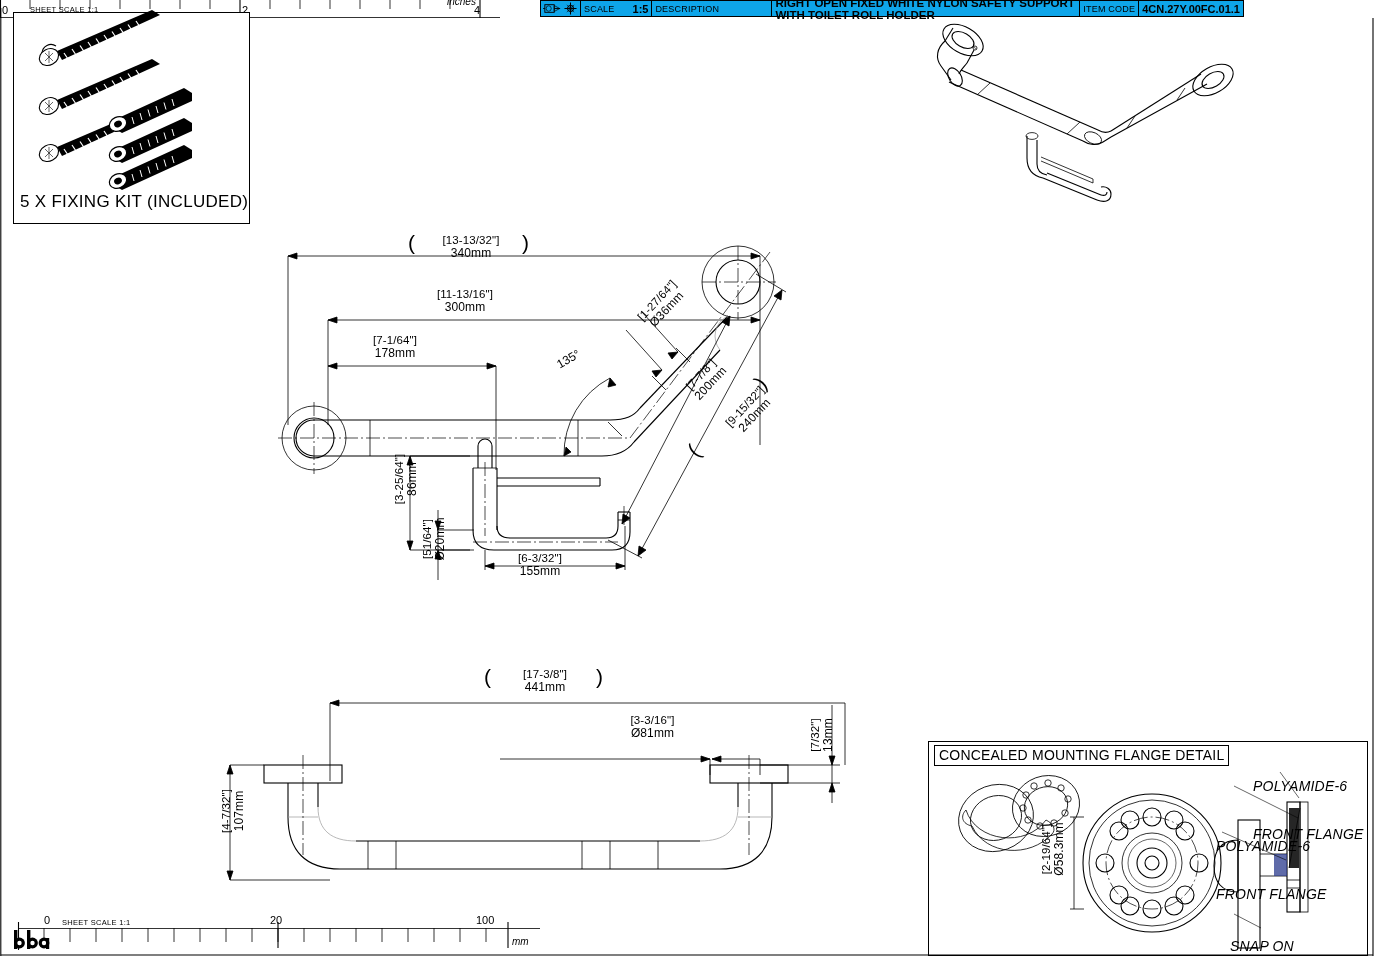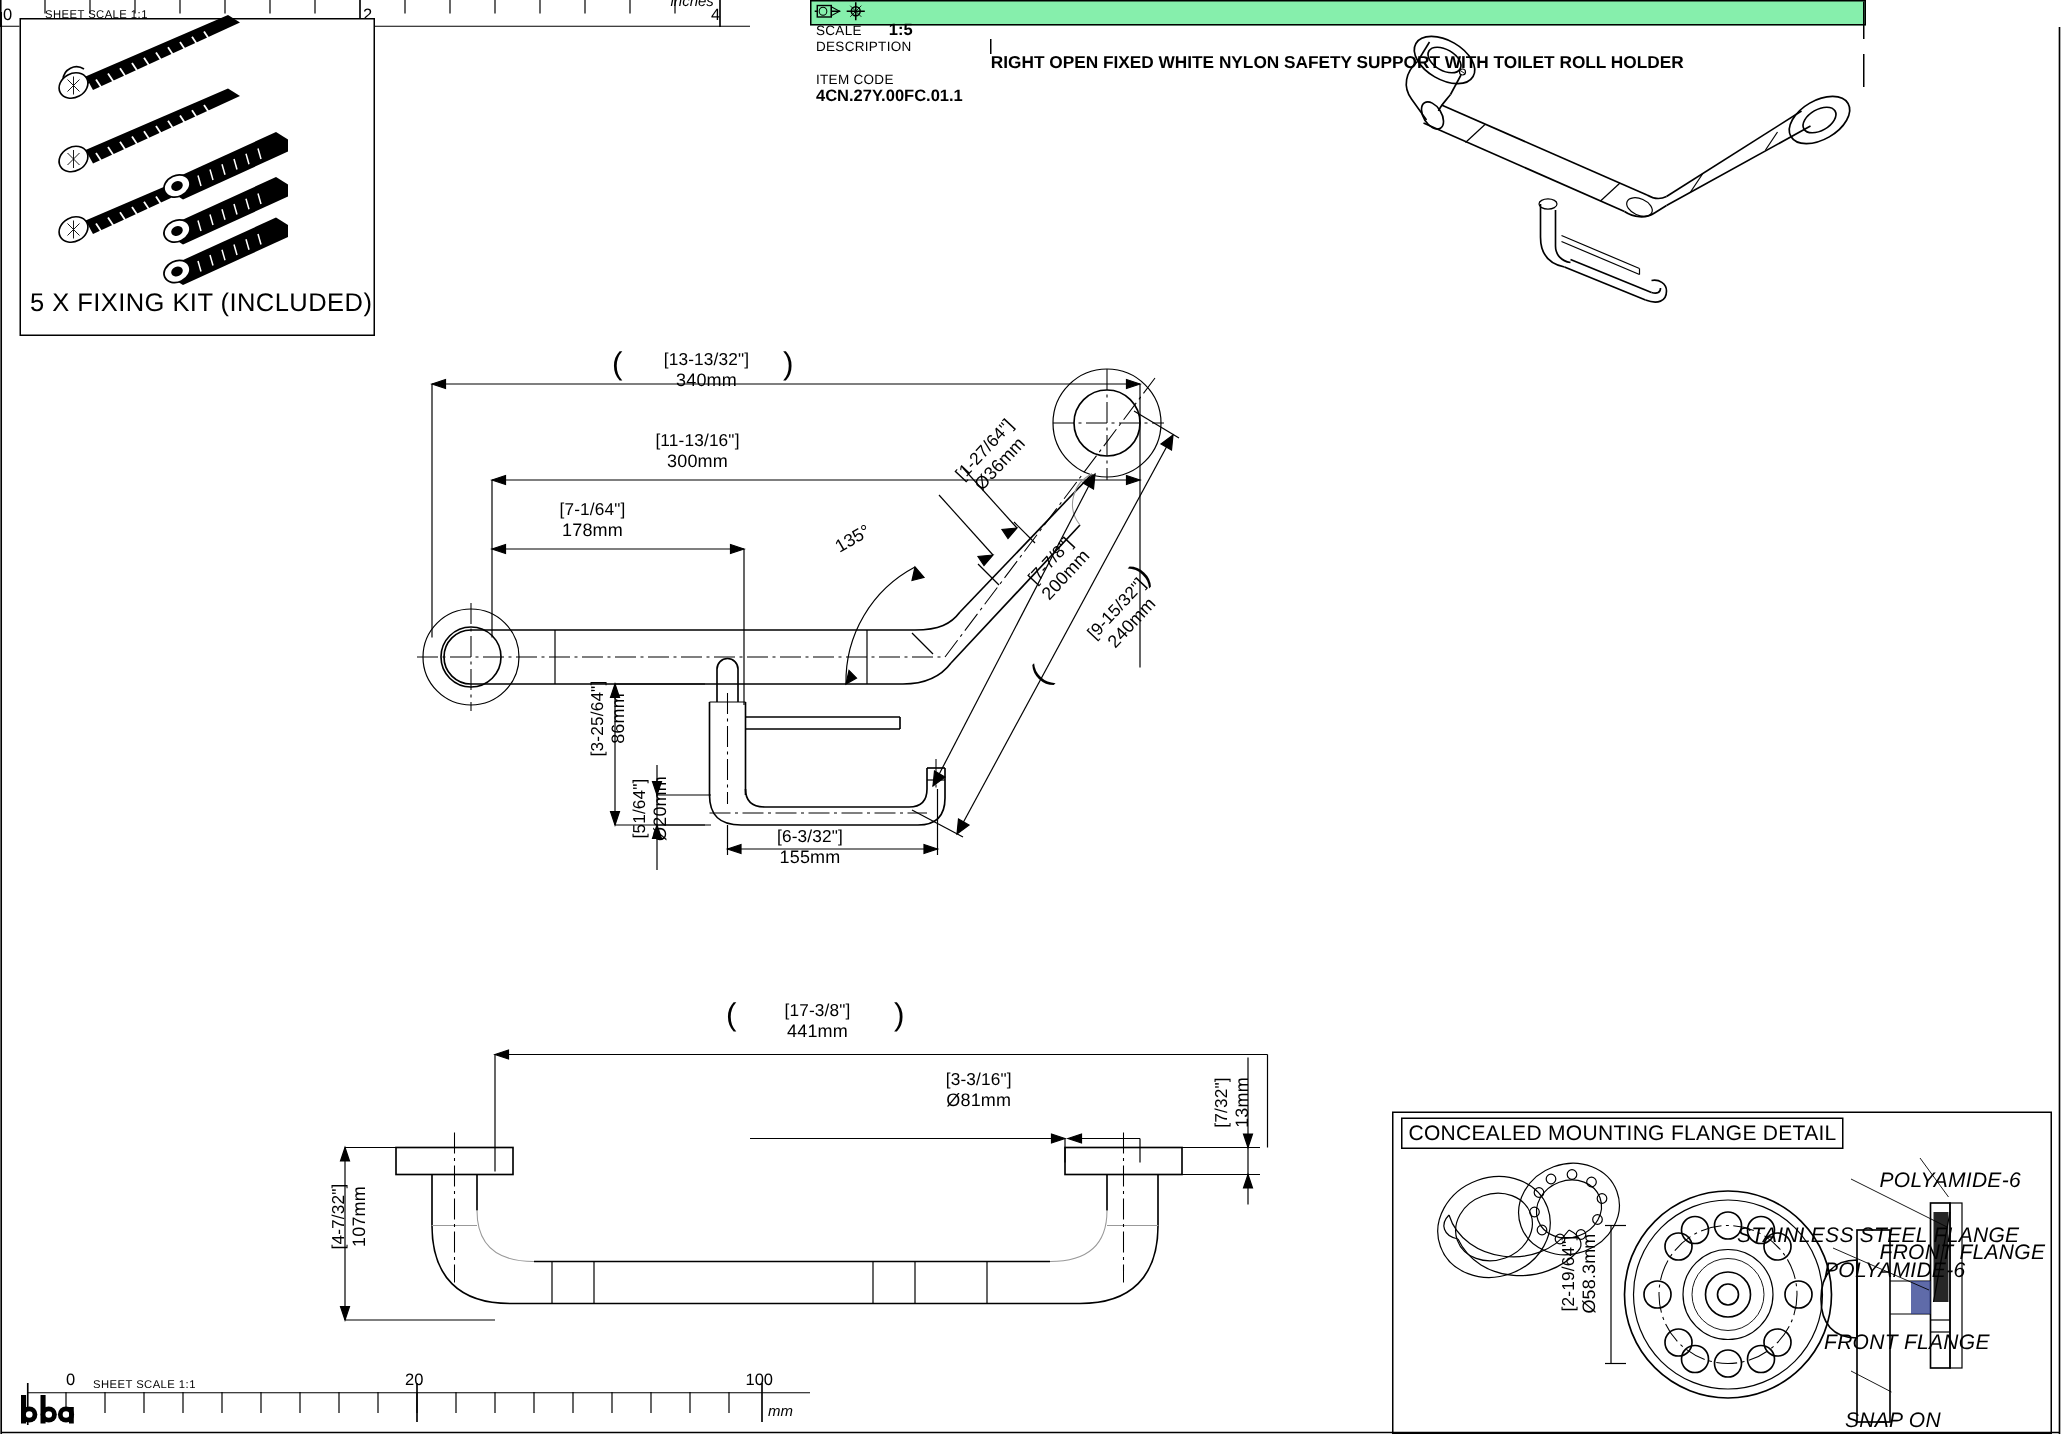--- a/index.html
+++ b/index.html
@@ -6,21 +6,21 @@
   html,body{margin:0;padding:0;background:#fff;}
   body{width:1374px;height:964px;position:relative;overflow:hidden;
        font-family:"Liberation Sans",sans-serif;color:#000;}
   .sheet{position:absolute;left:0;top:0;width:1374px;height:964px;background:#fff;}
 
   
   .abs{position:absolute;}
 
   
   #title-bar{position:absolute;left:540px;top:0px;width:704px;height:17px;
-             border:1.6px solid #000;box-sizing:border-box;display:flex;align-items:stretch;background:#86efac;flex-direction:column;}
+             border:1.6px solid #000;box-sizing:border-box;display:flex;align-items:stretch;background:#0ea5e9;}
   #title-bar .cell{display:flex;align-items:center;border-right:1.6px solid #000;box-sizing:border-box;padding:0 3px;}
   #title-bar .cell:last-child{border-right:none;}
   .lbl-sm{font-size:9px;letter-spacing:.2px;}
   .lbl-bold{font-weight:bold;font-size:11px;}
   .lbl-desc{font-weight:bold;font-size:11.5px;letter-spacing:0px;}
   .sym-box{display:flex;align-items:center;gap:3px;padding:0 4px;}
 
   
   .proj-sym{width:17px;height:11px;}
   .target-sym{width:13px;height:13px;}
@@ -634,23 +634,20 @@
 
   <div class="dim" style="left:1008px;top:836px;width:90px;transform:rotate(-90deg);transform-origin:50% 50%;">
     <span class="imp">[2-19/64"]</span>
     <span class="met">Ø58.3mm</span>
   </div>
 
   <div class="callout" style="left:1253px;top:746px;">
     <div>POLYAMIDE-6</div>
     <div>FRONT FLANGE</div>
   </div>
-  <div class="callout" style="left:1158px;top:783px;">
-    <div>STAINLESS STEEL FLANGE</div>
-  </div>
   <div class="callout" style="left:1216px;top:806px;">
     <div>POLYAMIDE-6</div>
     <div>FRONT FLANGE</div>
   </div>
   <div class="callout" style="left:1230px;top:906px;">
     <div>SNAP ON</div>
     
   </div>
 
   <div id="ruler-bottom">
@@ -676,21 +673,21 @@
         <path d="M434 8 L434 22"></path>
           <path d="M460 8 L460 22"></path>
           <path d="M486 8 L486 22"></path>
       </g>
       <path d="M278 2 L278 28" class="stroke"></path>
       <path d="M508 2 L508 28" class="stroke"></path>
     </svg>
     <span class="rnum" style="left:44px;top:-6px;">0</span>
     <span class="rscale" style="left:62px;top:-2px;">SHEET SCALE 1:1</span>
     <span class="rnum" style="left:270px;top:-6px;">20</span>
-    <span class="rnum" style="left:497px;top:-6px;">100</span>
+    <span class="rnum" style="left:476px;top:-6px;">100</span>
     <span class="runit" style="left:512px;top:16px;">mm</span>
   </div>
 
   <svg id="pba-logo" width="38" height="22" viewBox="0 0 38 22">
     <g fill="#000">
       <path d="M2 2 h3.4 v19 H2 Z"></path>
       <circle cx="7.5" cy="15" r="5.4"></circle>
       <circle cx="7.5" cy="15" r="2.2" fill="#fff"></circle>
       <path d="M15 2 h3.4 v19 H15 Z"></path>
       <circle cx="20.5" cy="15" r="5.4"></circle>

